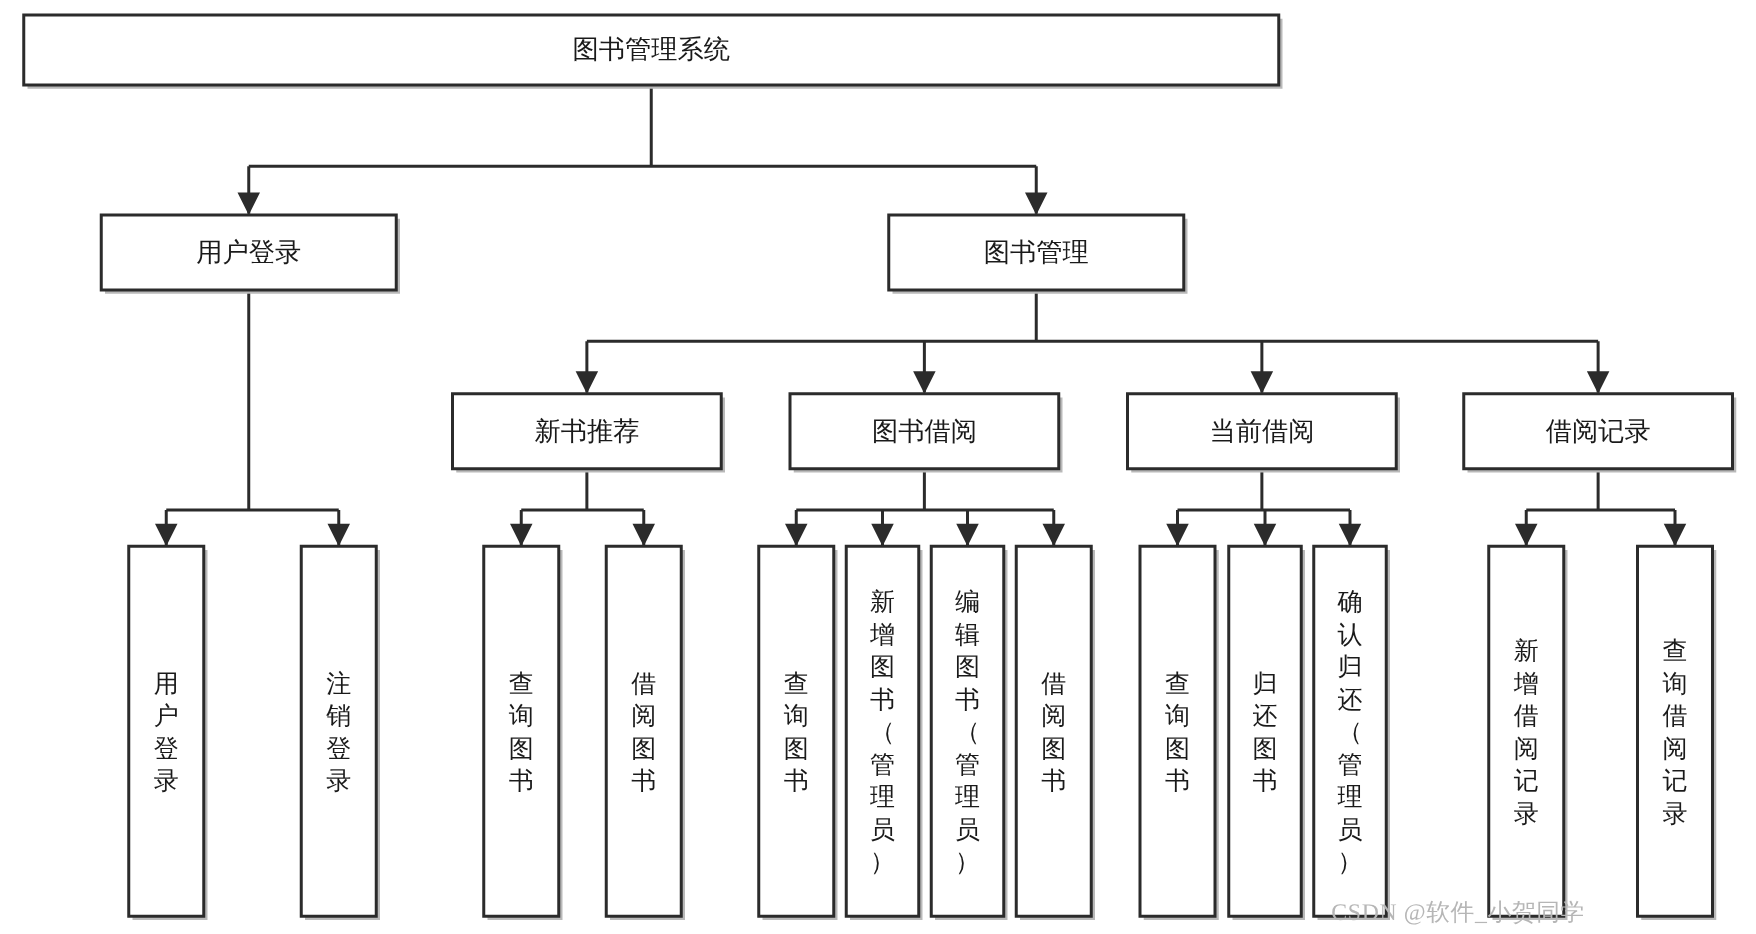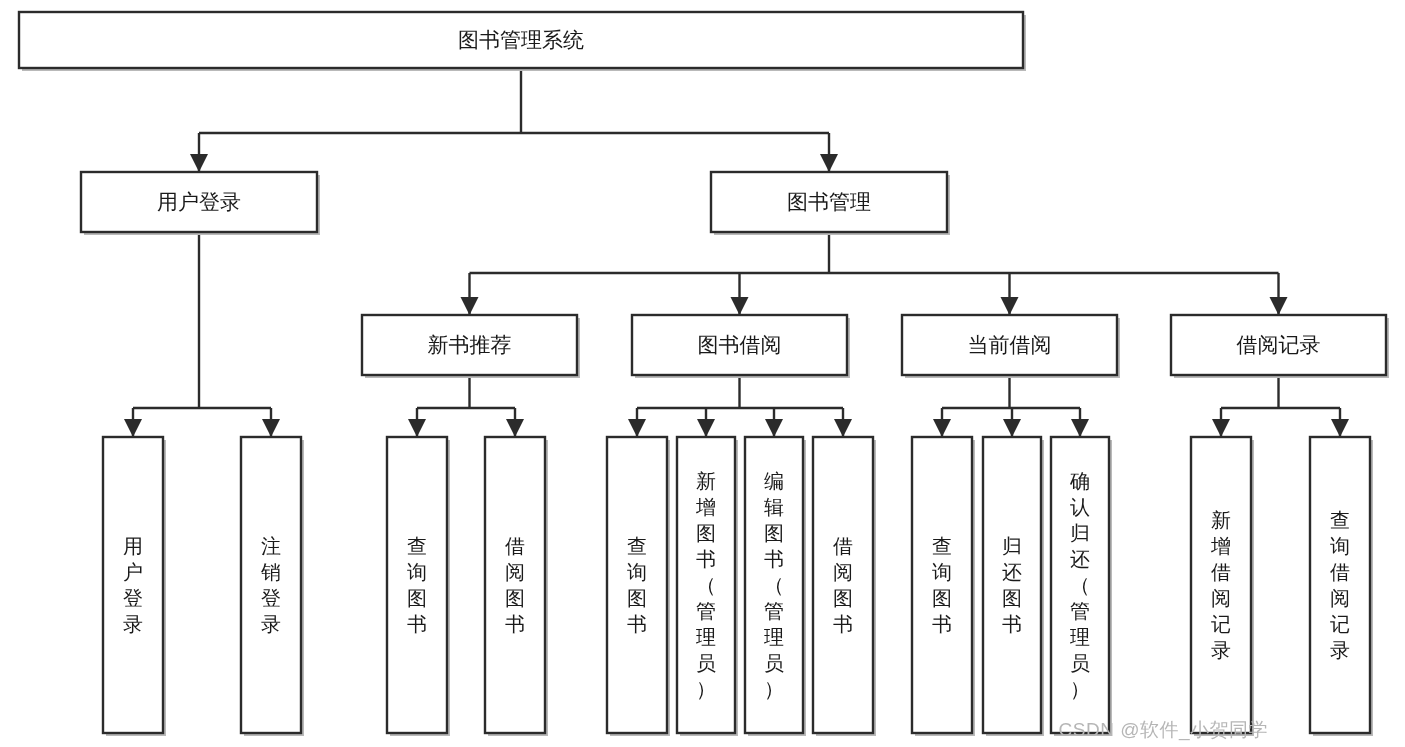--- a/index.html
+++ b/index.html
@@ -36,21 +36,21 @@
   .leaf-label{
     fill:#1a1a1a;
     font-family:"DejaVu Sans","Liberation Sans",sans-serif;
     font-size:20px;
     text-anchor:middle;
   }
   .watermark{
     position:absolute;
     right:10px;
     bottom:4px;
-    font-family:Liberation Sans, sans-serif;
+    font-family:Liberation Serif, serif;
     font-size:19px;
     color:#b6b6b6;
     white-space:nowrap;
     letter-spacing:0.5px;
     margin-left:44px;
   }
 </style>
 </head>
 <body>
 

